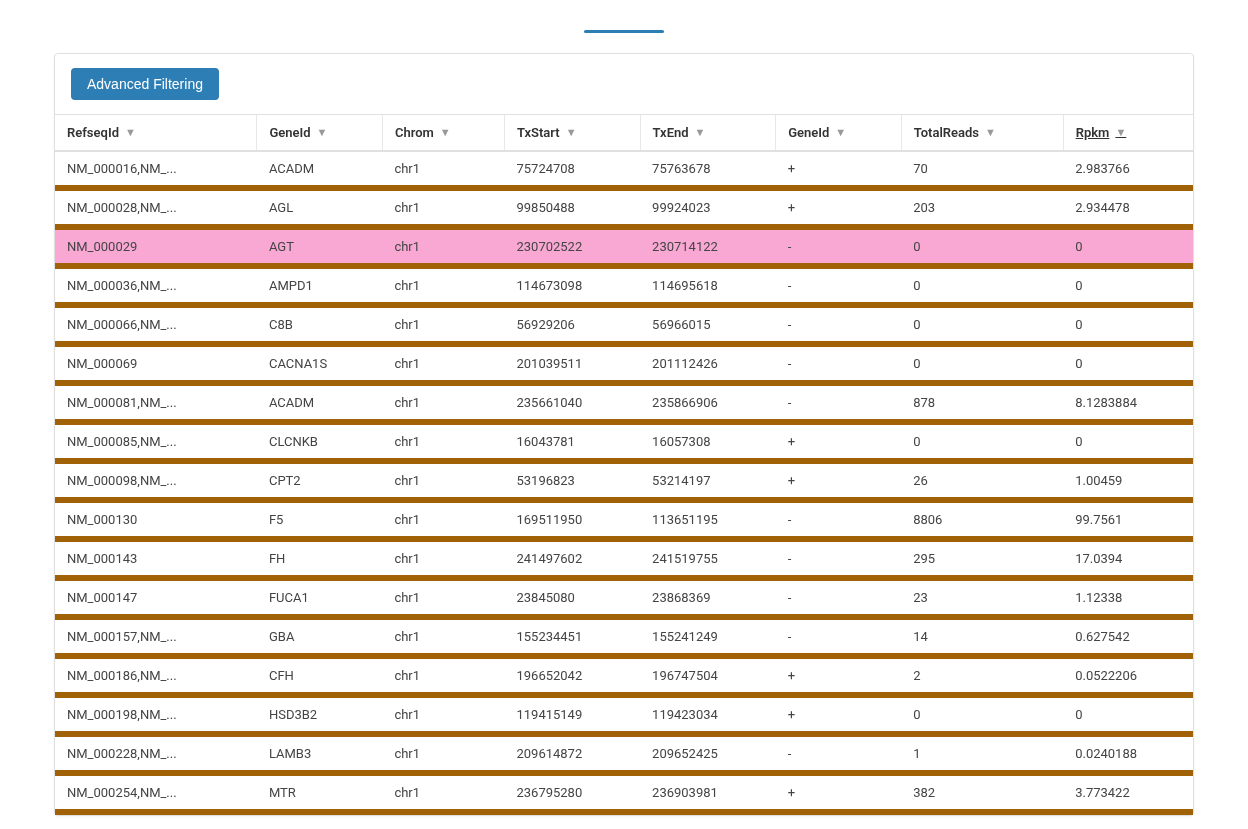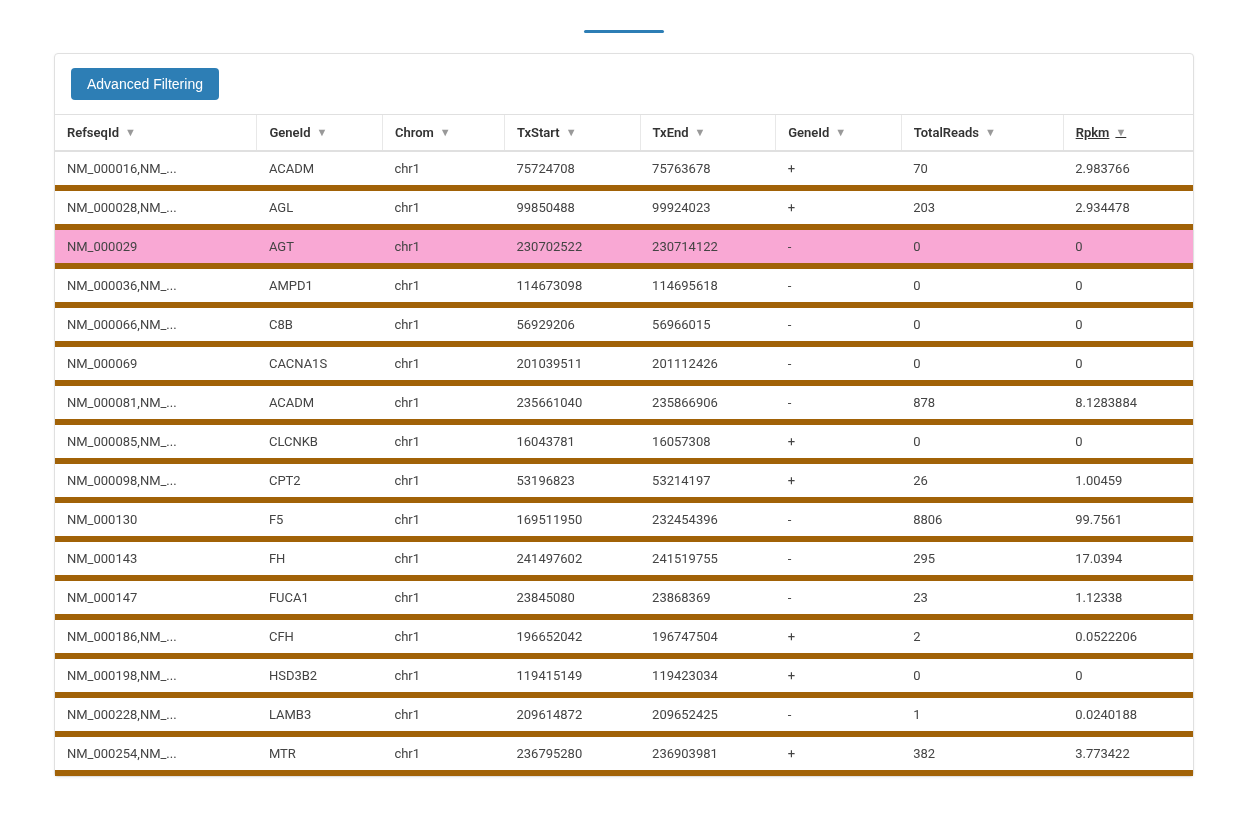--- a/index.html
+++ b/index.html
@@ -277,21 +277,21 @@
               <td>53214197</td>
               <td>+</td>
               <td>26</td>
               <td>1.00459</td>
             </tr>
             <tr>
               <td>NM_000130</td>
               <td>F5</td>
               <td>chr1</td>
               <td>169511950</td>
-              <td>232454396</td>
+              <td>113651195</td>
               <td>-</td>
               <td>8806</td>
               <td>99.7561</td>
             </tr>
             <tr>
               <td>NM_000143</td>
               <td>FH</td>
               <td>chr1</td>
               <td>241497602</td>
               <td>241519755</td>
@@ -301,20 +301,30 @@
             </tr>
             <tr>
               <td>NM_000147</td>
               <td>FUCA1</td>
               <td>chr1</td>
               <td>23845080</td>
               <td>23868369</td>
               <td>-</td>
               <td>23</td>
               <td>1.12338</td>
+            </tr>
+            <tr>
+              <td>NM_000157,NM_...</td>
+              <td>GBA</td>
+              <td>chr1</td>
+              <td>155234451</td>
+              <td>155241249</td>
+              <td>-</td>
+              <td>14</td>
+              <td>0.627542</td>
             </tr>
             <tr>
               <td>NM_000186,NM_...</td>
               <td>CFH</td>
               <td>chr1</td>
               <td>196652042</td>
               <td>196747504</td>
               <td>+</td>
               <td>2</td>
               <td>0.0522206</td>

